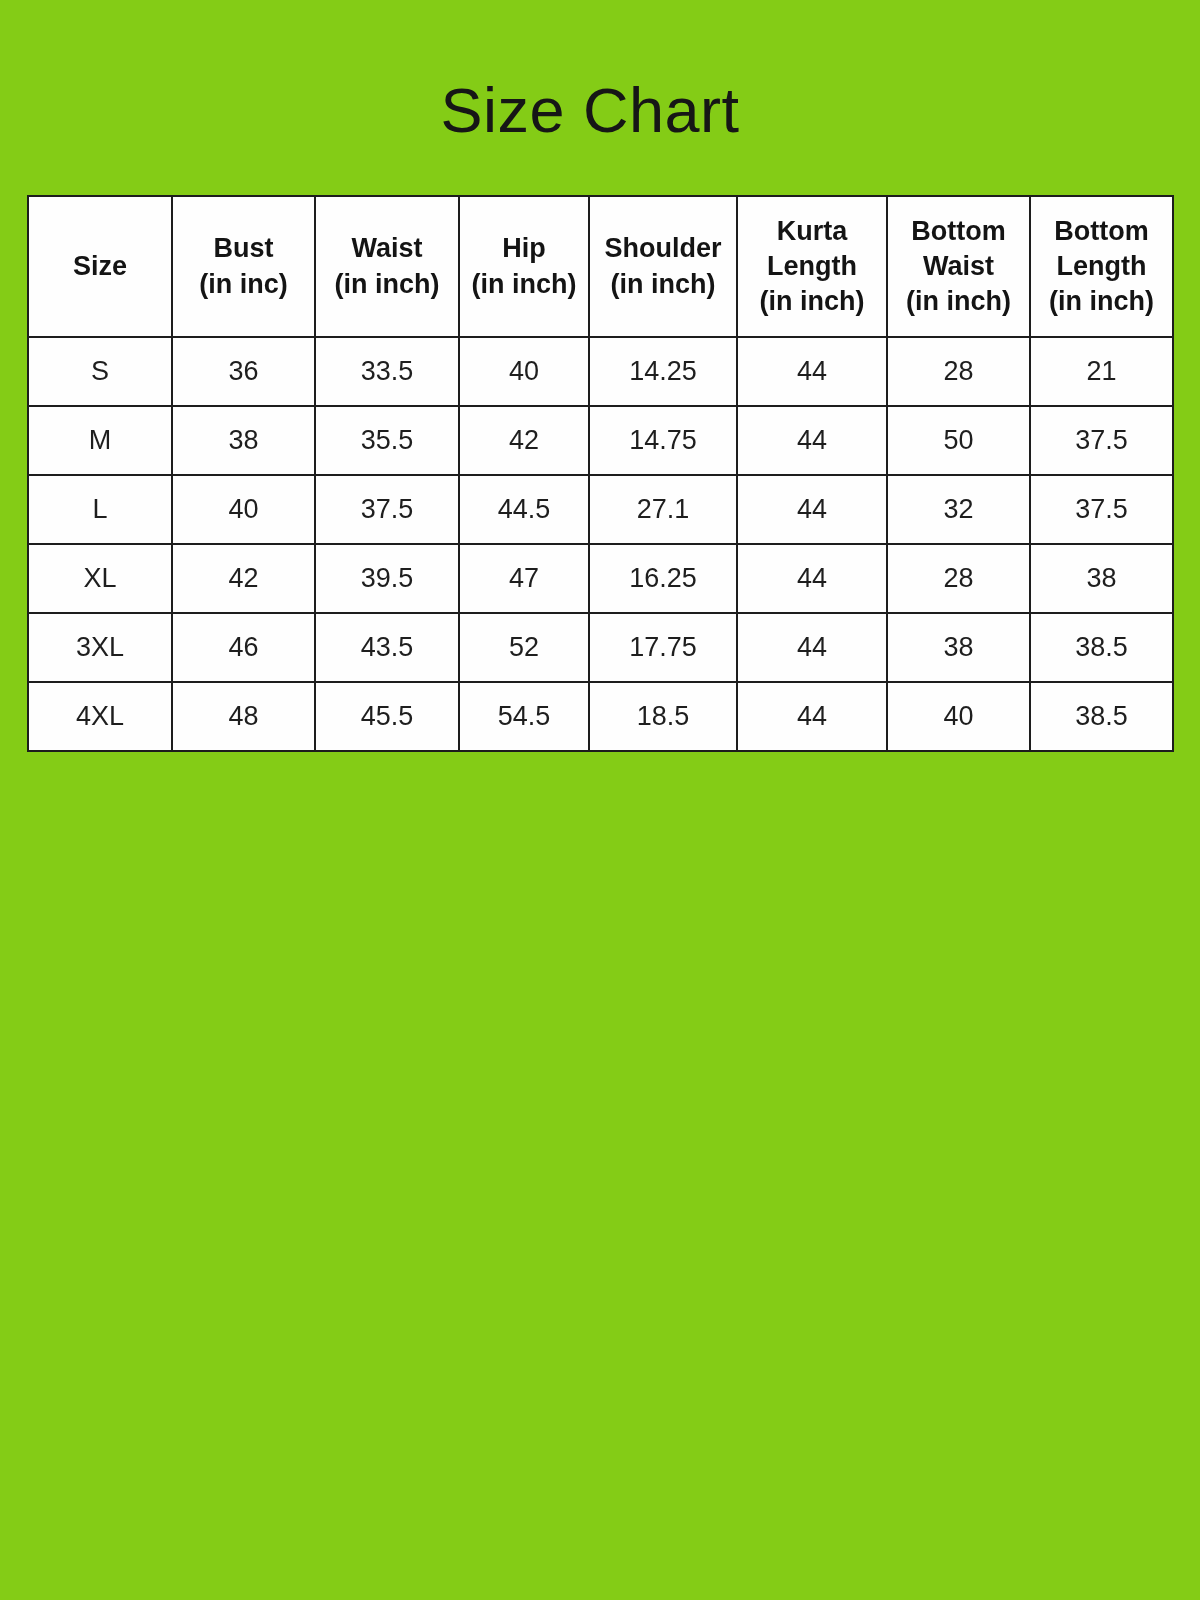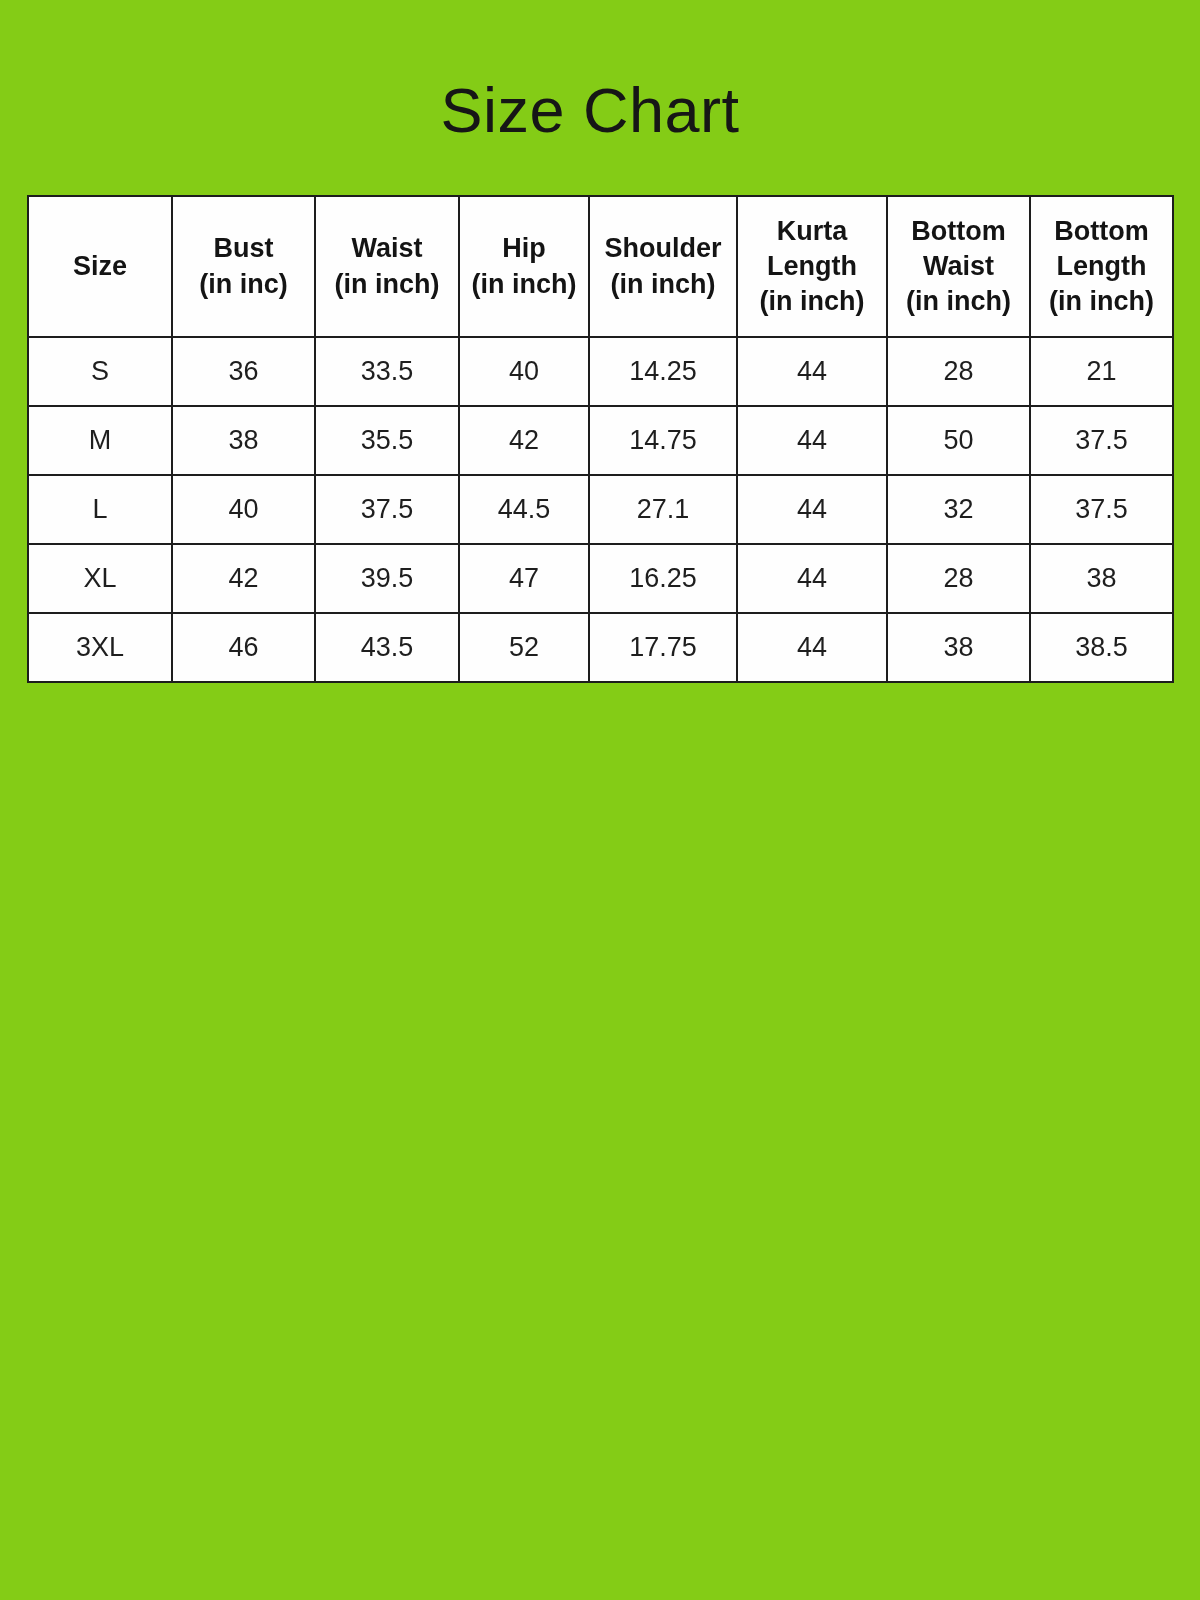--- a/index.html
+++ b/index.html
@@ -159,16 +159,26 @@
       <tr>
         <td>3XL</td>
         <td>46</td>
         <td>43.5</td>
         <td>52</td>
         <td>17.75</td>
         <td>44</td>
         <td>38</td>
         <td>38.5</td>
       </tr>
+      <tr>
+        <td>4XL</td>
+        <td>48</td>
+        <td>45.5</td>
+        <td>54.5</td>
+        <td>18.5</td>
+        <td>44</td>
+        <td>40</td>
+        <td>38.5</td>
+      </tr>
     </tbody>
   </table>
 
 </div>
 
 </body></html>

